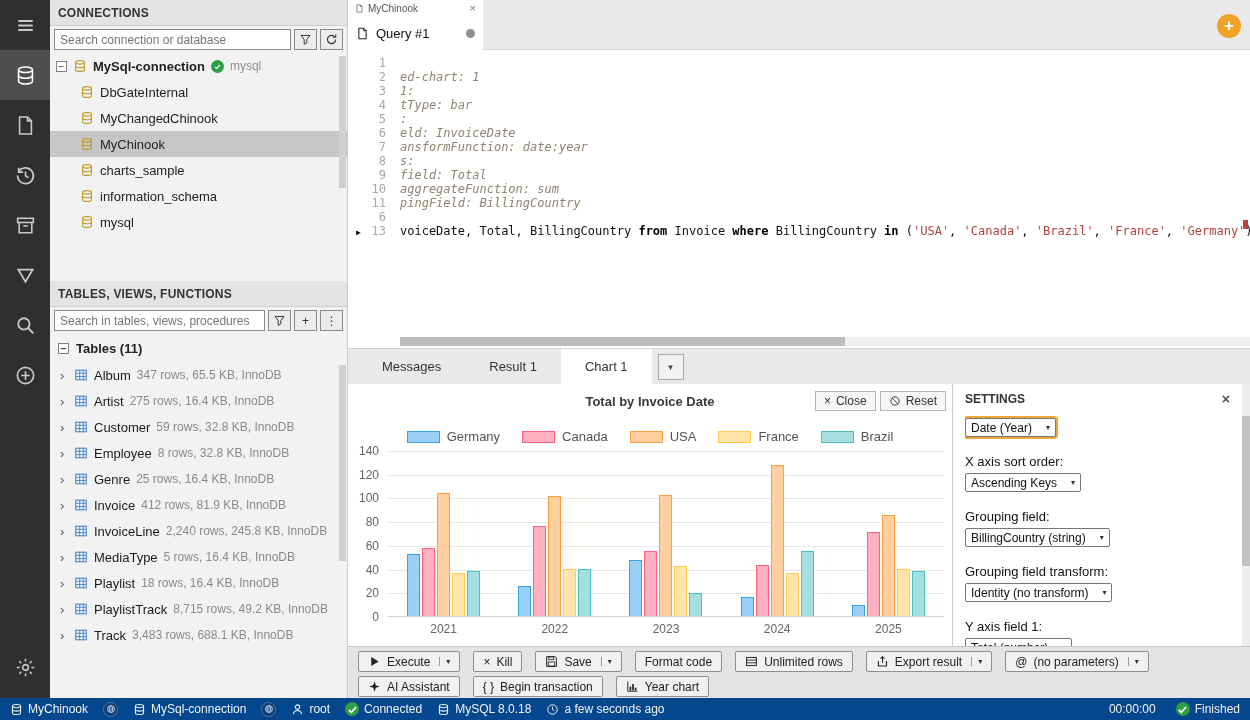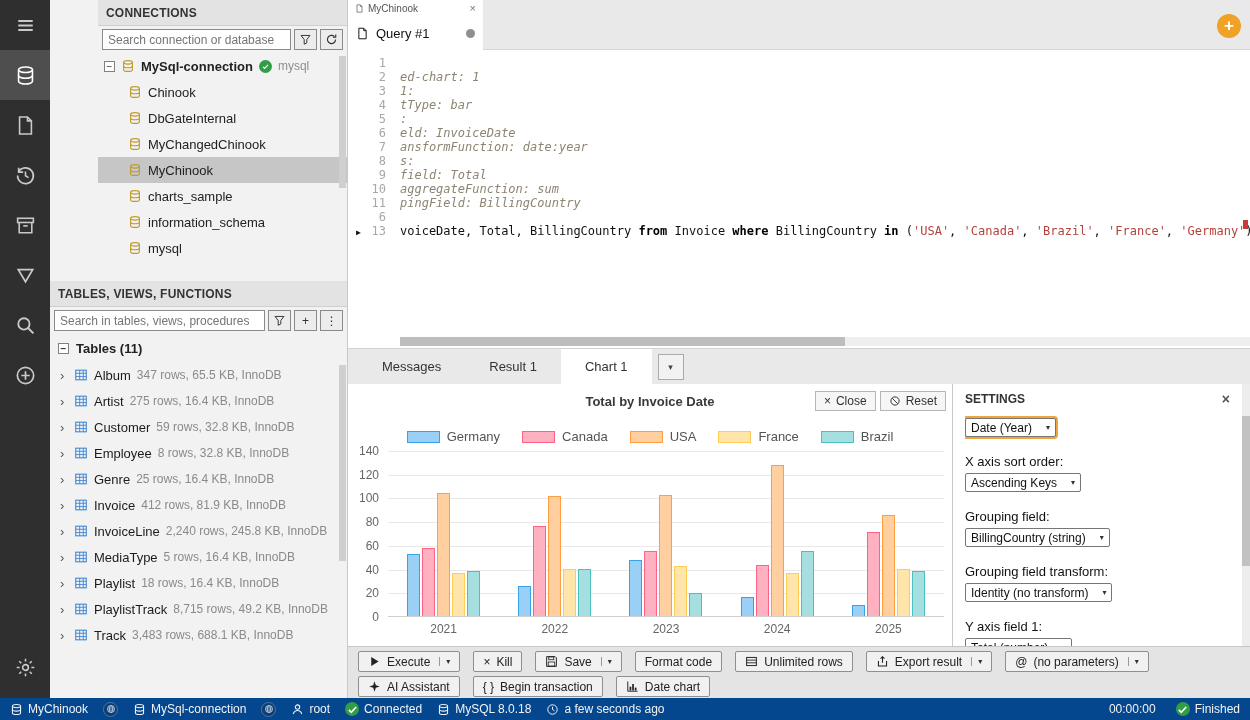--- a/index.html
+++ b/index.html
@@ -16,21 +16,21 @@
 
   
   .rail { position:absolute; left:0; top:0; width:50px; height:698px; background:#2f2f2f; }
   .ricon { width:50px; height:50px; display:flex; align-items:center; justify-content:center; color:#c9c9c9; cursor:pointer; }
   .ricon svg { width:21px; height:21px; }
   .ricon.active { background:#4e4e4e; color:#fff; }
   .ricon.gear { position:absolute; bottom:6px; left:0; }
 
   
   .left { position:absolute; left:50px; top:0; width:298px; height:698px; background:#f2f2f2; border-right:1px solid #c9c9c9; }
-  .conn-section { position:absolute; top:0; left:0; right:0; height:281px; overflow:hidden;margin-left:48px; }
+  .conn-section { position:absolute; top:0; left:0; right:0; height:281px; overflow:hidden; }
   .tables-section { position:absolute; top:281px; left:0; right:0; bottom:0; overflow:hidden; }
   .panel-header { height:26px; line-height:26px; padding:0 8px; font-weight:bold; font-size:12px; letter-spacing:.2px; background:#e3e3e3; border-bottom:1px solid #cfcfcf; color:#333; }
   .search-row { display:flex; gap:3px; padding:3px 4px; align-items:center; height:27px; }
   .search-input { flex:1; height:21px; border:1px solid #8a8a8a; background:#fff; font-size:12px; padding:0 5px; color:#333; font-family:inherit; min-width:0; }
   .sq-btn { width:23px; height:21px; border:1px solid #8a8a8a; background:#ececec; display:flex; align-items:center; justify-content:center; font-size:12px; color:#333; flex:0 0 auto; }
   .sq-btn svg { width:13px; height:13px; }
 
   .tree-row { height:26px; display:flex; align-items:center; gap:6px; padding:0 6px; font-size:13px; white-space:nowrap; cursor:pointer; }
   .tree-row.child { padding-left:30px; }
   .tree-row.selected { background:#c6c6c6; }
@@ -244,30 +244,20 @@
             <span class="engine-label">mysql</span>
           </div>
           <div class="tree-row child">
             <span class="icn gold">
               <svg viewBox="0 0 16 16">
                 <ellipse cx="8" cy="3.8" rx="5" ry="2" fill="none" stroke="currentColor" stroke-width="1.3"></ellipse>
                 <path d="M3 3.8v8.4c0 1.1 2.2 2 5 2s5-.9 5-2V3.8" fill="none" stroke="currentColor" stroke-width="1.3"></path>
                 <path d="M3 8c0 1.1 2.2 2 5 2s5-.9 5-2" fill="none" stroke="currentColor" stroke-width="1.3"></path>
               </svg>
             </span>
-            <span class="db-name">Chinook</span>
-          </div>
-          <div class="tree-row child">
-            <span class="icn gold">
-              <svg viewBox="0 0 16 16">
-                <ellipse cx="8" cy="3.8" rx="5" ry="2" fill="none" stroke="currentColor" stroke-width="1.3"></ellipse>
-                <path d="M3 3.8v8.4c0 1.1 2.2 2 5 2s5-.9 5-2V3.8" fill="none" stroke="currentColor" stroke-width="1.3"></path>
-                <path d="M3 8c0 1.1 2.2 2 5 2s5-.9 5-2" fill="none" stroke="currentColor" stroke-width="1.3"></path>
-              </svg>
-            </span>
             <span class="db-name">DbGateInternal</span>
           </div>
           <div class="tree-row child">
             <span class="icn gold">
               <svg viewBox="0 0 16 16">
                 <ellipse cx="8" cy="3.8" rx="5" ry="2" fill="none" stroke="currentColor" stroke-width="1.3"></ellipse>
                 <path d="M3 3.8v8.4c0 1.1 2.2 2 5 2s5-.9 5-2V3.8" fill="none" stroke="currentColor" stroke-width="1.3"></path>
                 <path d="M3 8c0 1.1 2.2 2 5 2s5-.9 5-2" fill="none" stroke="currentColor" stroke-width="1.3"></path>
               </svg>
             </span>
@@ -730,21 +720,21 @@
           </div>
           <div class="tbtn">
             <span class="icn tb-ic">
               <svg viewBox="0 0 16 16">
                 <path d="M2.2 1.8v12h12" fill="none" stroke="currentColor" stroke-width="1.2"></path>
                 <rect x="4.4" y="8.2" width="2.1" height="4.6" fill="currentColor"></rect>
                 <rect x="7.6" y="5" width="2.1" height="7.8" fill="currentColor"></rect>
                 <rect x="10.8" y="9.4" width="2.1" height="3.4" fill="currentColor"></rect>
               </svg>
             </span>
-            <span class="tb-label">Date chart</span>
+            <span class="tb-label">Year chart</span>
           </div>
         </div>
     </div>
   </div>
 
   <div class="statusbar">
     <div class="sb-left" style="display:flex;gap:15px;align-items:center;">
         <span class="sb-item">
           <span class="icn">
             <svg viewBox="0 0 16 16">

